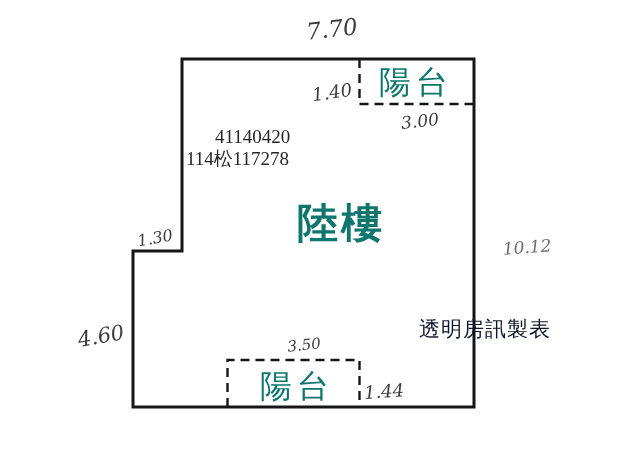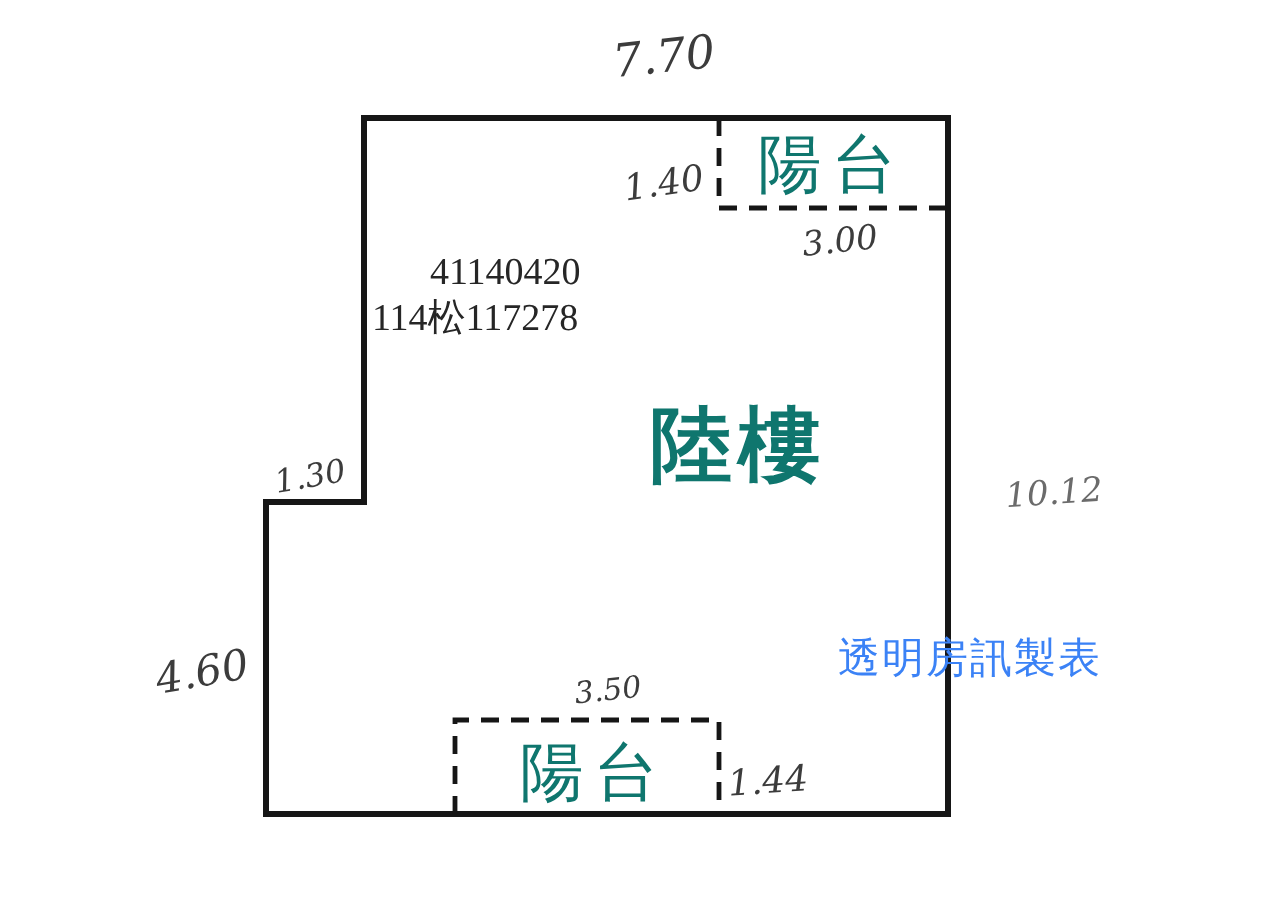--- a/index.html
+++ b/index.html
@@ -39,30 +39,30 @@
   .dim-left-lower       { left: 101px; top: 336px; font-size: 21px; transform: translate(-50%,-50%) rotate(-10deg); }
   .dim-balcony-bot-width{ left: 304px; top: 345px; font-size: 15px; transform: translate(-50%,-50%) rotate(-6deg); }
   .dim-balcony-bot-depth{ left: 384px; top: 391px; font-size: 18px; transform: translate(-50%,-50%) rotate(-4deg); }
   
   .cjk-serif {
     font-family: Liberation Sans, sans-serif;
     color: #0f766e;
   }
   .balcony-top-label    { left: 416px; top: 83px;  font-size: 32px; letter-spacing: 5px; }
   .balcony-bottom-label { left: 297px; top: 387px; font-size: 32px; letter-spacing: 5px; }
-  .floor-title          { left: 341px; top: 223px; font-size: 41px; letter-spacing: 3px; font-weight: bold; margin-left: 28px; }
+  .floor-title          { left: 341px; top: 223px; font-size: 41px; letter-spacing: 3px; font-weight: bold; }
   
   .print-sans {
     font-family: Liberation Serif, serif;
     color: #262626;
     transform: none;
   }
   .registry-line1 { left: 215px; top: 126px; font-size: 19px; }
   .registry-line2 { left: 186px; top: 146px; font-size: 19px; }
-  .watermark      { left: 419px; top: 315px; font-size: 21px; color: #3b82f6; letter-spacing: 1px; }
+  .watermark      { left: 419px; top: 315px; font-size: 21px; color: #0f172a; letter-spacing: 1px; }
 </style>
 </head>
 <body>
 
 <div class="stage">
 
   <svg class="plan-svg" viewBox="0 0 640 457" xmlns="http://www.w3.org/2000/svg">
 
     <path d="M 182 59 H 474 V 407 H 133 V 251 H 182 Z" fill="none" stroke="#161616" stroke-width="3"></path>
 

